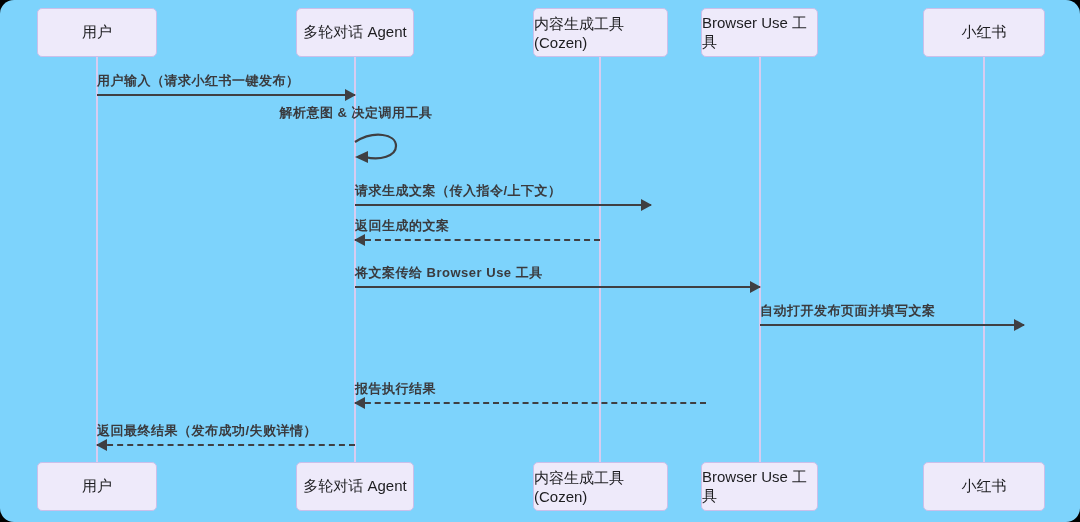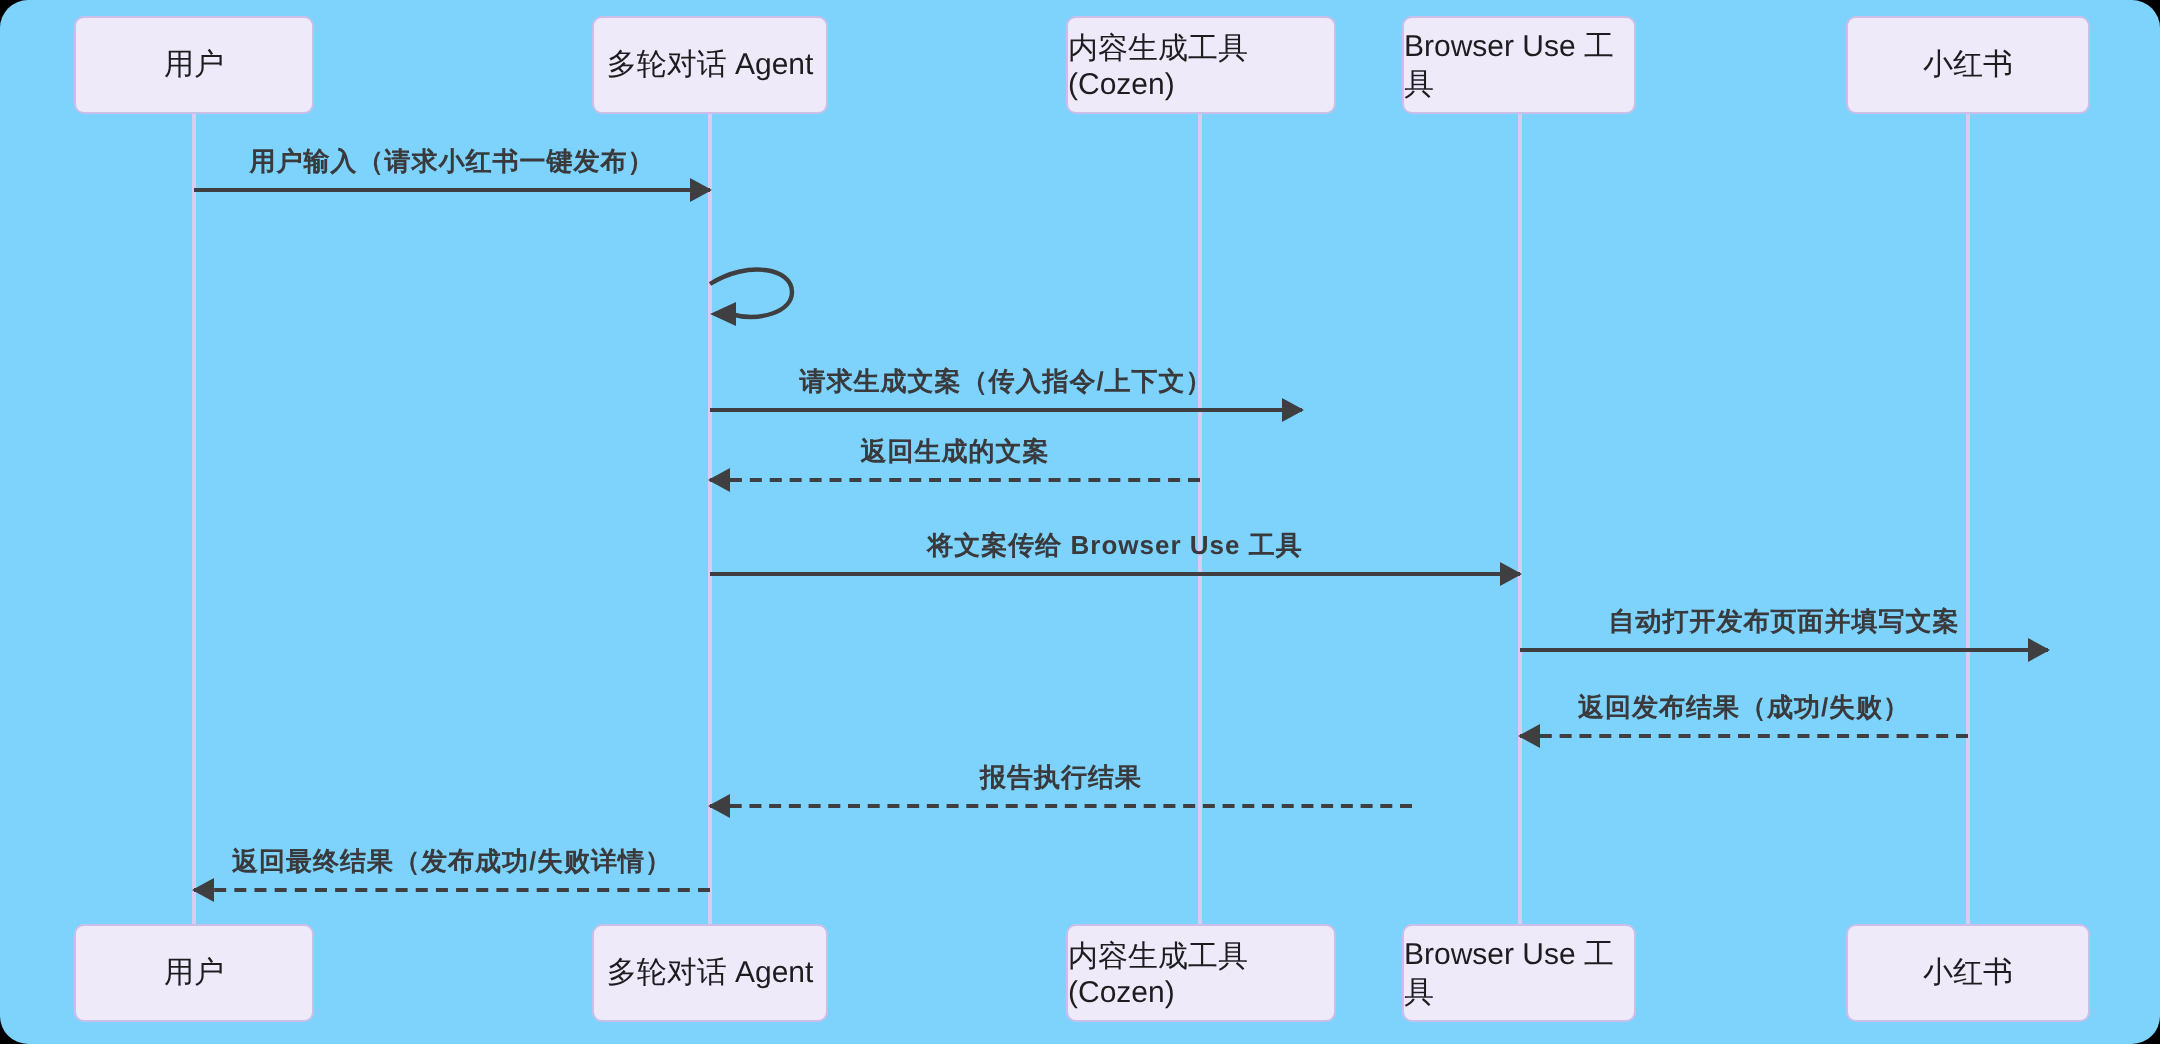--- a/index.html
+++ b/index.html
@@ -42,21 +42,20 @@
   }
   
   .msg { position: absolute; }
   .msg-label {
     height: 18px;
     line-height: 18px;
     font-size: 13px;
     font-weight: 700;
     letter-spacing: 0.5px;
     color: #3a3a3d;
-    text-align: center;
     margin-bottom: 4px;
     white-space: nowrap;
   }
   .msg-line {
     position: relative;
     height: 0;
     border-top: 2px solid #3f3f42;
   }
   .msg-line.dashed { border-top-style: dashed; }
   .msg-line.to-right::after {
@@ -131,20 +130,21 @@
     </div>
   <div class="pbox bottom" style="left:923px;width:122px">
       <span>小红书</span>
     </div>
 
   <div class="msg" style="left:97px;top:72px;width:258px">
     <div class="msg-label">用户输入（请求小红书一键发布）</div>
     <div class="msg-line to-right"></div>
   </div>
 
+  <div class="self-label" style="left:256px;top:104px;width:200px">解析意图 &amp; 决定调用工具</div>
   <svg class="self-loop" style="left:352px;top:132px" width="50" height="36" viewBox="0 0 50 36">
     <path d="M 3 10 C 22 -2, 44 2, 44 14 C 44 24, 28 29, 13 25" fill="none" stroke="#3f3f42" stroke-width="2.2"></path>
     <polygon points="16,19 3,25 16,31" fill="#3f3f42"></polygon>
   </svg>
 
   <div class="msg" style="left:355px;top:182px;width:296px">
     <div class="msg-label">请求生成文案（传入指令/上下文）</div>
     <div class="msg-line to-right"></div>
   </div>
 
@@ -156,24 +156,20 @@
   <div class="msg" style="left:355px;top:217px;width:245px">
     <div class="msg-label">返回生成的文案</div>
     <div class="msg-line dashed to-left"></div>
   </div>
 
   <div class="msg" style="left:760px;top:302px;width:264px">
     <div class="msg-label">自动打开发布页面并填写文案</div>
     <div class="msg-line to-right"></div>
   </div>
 
-  <div class="msg" style="left:760px;top:345px;width:224px">
-    <div class="msg-label">返回发布结果（成功/失败）</div>
-    <div class="msg-line dashed to-left"></div>
-  </div>
 
   <div class="msg" style="left:355px;top:380px;width:351px">
     <div class="msg-label">报告执行结果</div>
     <div class="msg-line dashed to-left"></div>
   </div>
 
   <div class="msg" style="left:97px;top:422px;width:258px">
     <div class="msg-label">返回最终结果（发布成功/失败详情）</div>
     <div class="msg-line dashed to-left"></div>
   </div>

